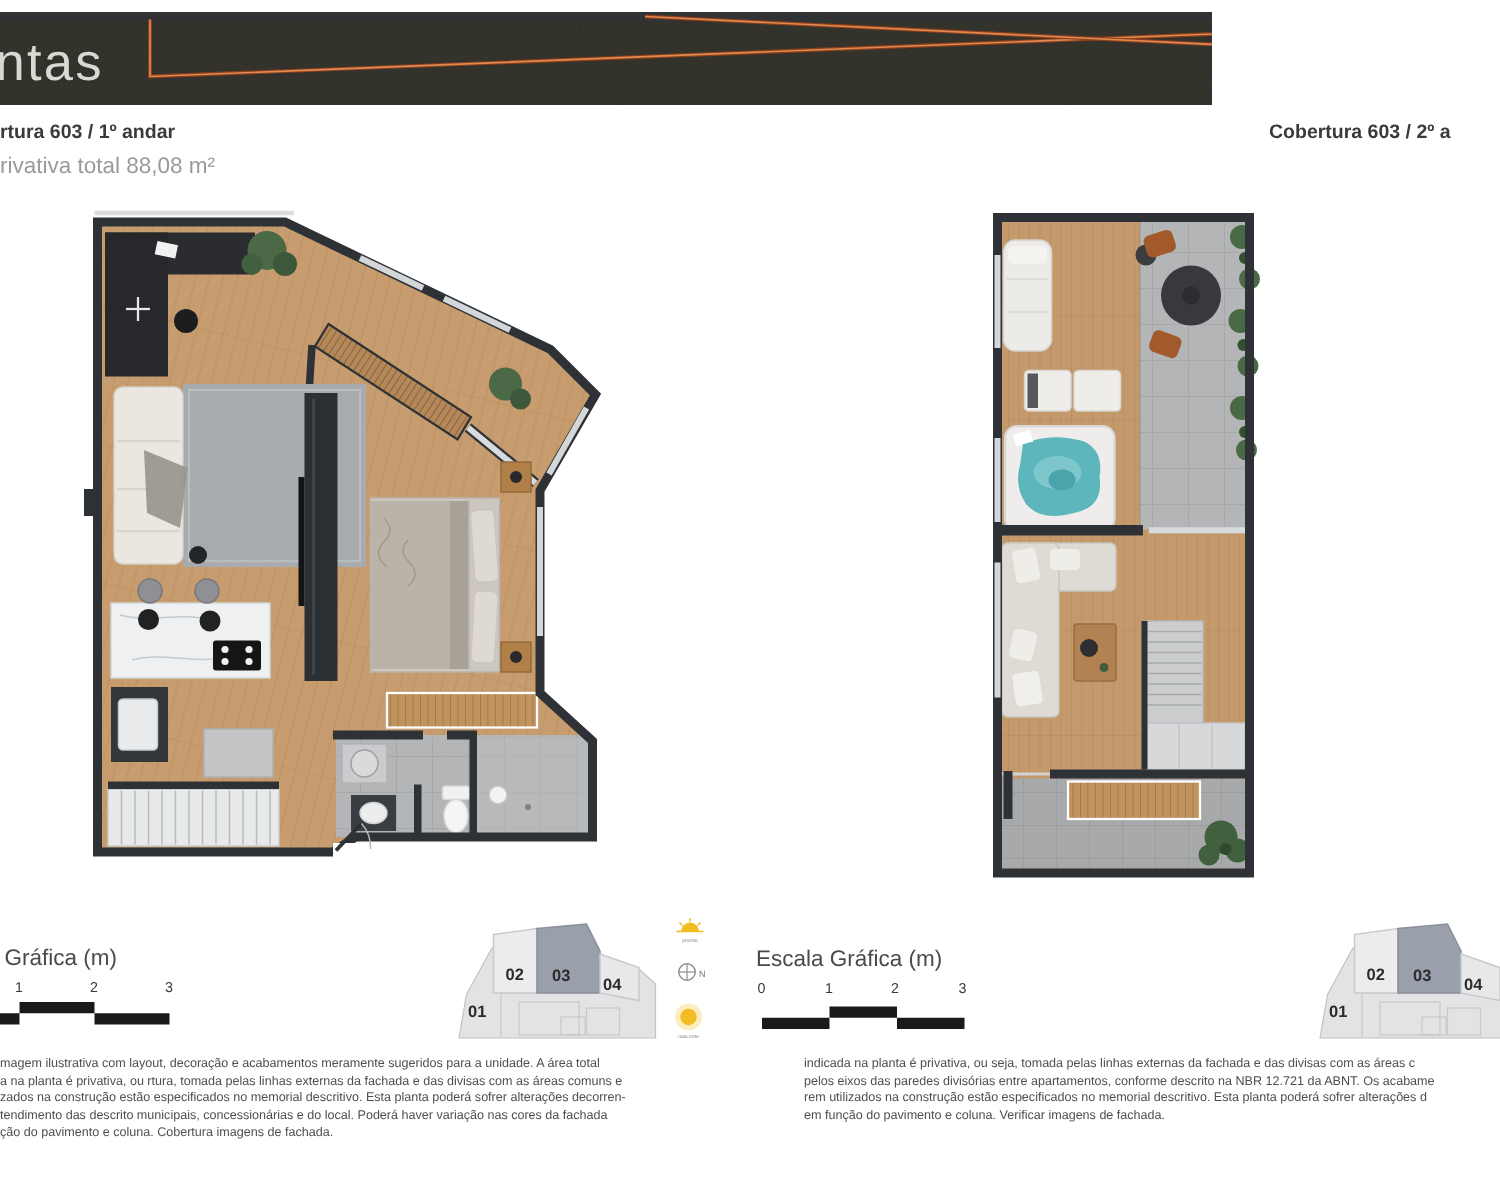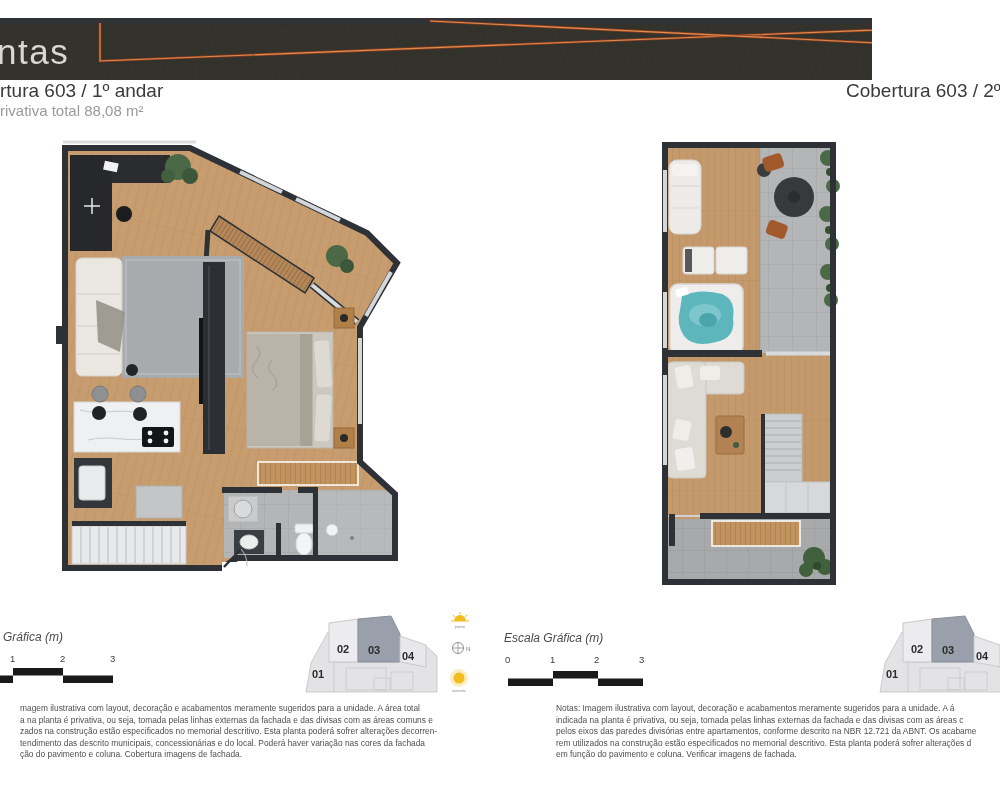--- a/index.html
+++ b/index.html
@@ -1,32 +1,32 @@
 <!DOCTYPE html>
 <html><head>
 <meta charset="utf-8">
 <style>
   html,body{margin:0;padding:0;background:#fff;}
   .page{position:relative;width:1000px;height:800px;background:#ffffff;overflow:hidden;
         font-family:"Liberation Sans",sans-serif;}
   .abs{position:absolute;}
   
-  .header{position:absolute;left:0;top:18px;width:872px;height:62px;overflow:hidden;}
+  .header{position:absolute;left:0;top:8px;width:808px;height:62px;overflow:hidden;}
   .brand{position:absolute;left:-3px;top:14px;font-size:35px;font-weight:400;color:#d9d9d4;
          letter-spacing:1.5px;}
   
-  .title{position:absolute;top:80px;font-size:19px;font-weight:normal;color:#3a3a3a;white-space:nowrap;}
+  .title{position:absolute;top:80px;font-size:13px;font-weight:bold;color:#3a3a3a;white-space:nowrap;}
   .subtitle{position:absolute;top:102px;left:0;font-size:15px;color:#9a9a9a;white-space:nowrap;}
   
-  .scale-label{position:absolute;font-size:12px;color:#4a4a4a;white-space:nowrap;font-style:italic;}
+  .scale-label{position:absolute;font-size:15px;color:#4a4a4a;white-space:nowrap;}
   .tick{position:absolute;font-size:9.5px;color:#3a3a3a;}
   
   .notes{position:absolute;top:703px;font-size:8.4px;line-height:11.6px;color:#4f4f4f;
          white-space:nowrap;overflow:hidden;}
-  .notes div{white-space:nowrap;padding-left:20px;}
+  .notes div{white-space:nowrap;}
   svg text{font-family:"Liberation Sans",sans-serif;}
 </style>
 </head>
 <body>
 
 <div class="page">
 
   <svg width="0" height="0" style="position:absolute" aria-hidden="true">
     <defs>
       <filter id="concreteNoise">
@@ -390,26 +390,25 @@
     <g font-size="11" font-weight="bold" fill="#2c2c2e">
       <text x="16" y="68">01</text>
       <text x="41" y="43">02</text>
       <text x="72" y="44">03</text>
       <text x="106" y="50">04</text>
     </g>
   </svg>
 
   <div class="notes" style="left:0;width:482px;">
     <div>magem ilustrativa com layout, decoração e acabamentos meramente sugeridos para a unidade. A área total</div>
-    <div>a na planta é privativa, ou seja, tomada pelas linhas externas da fachada e das divisas com as áreas comuns e</div>
+    <div>a na planta é privativa, ou rtura, tomada pelas linhas externas da fachada e das divisas com as áreas comuns e</div>
     <div>zados na construção estão especificados no memorial descritivo. Esta planta poderá sofrer alterações decorren-</div>
     <div>tendimento das descrito municipais, concessionárias e do local. Poderá haver variação nas cores da fachada</div>
     <div>ção do pavimento e coluna. Cobertura imagens de fachada.</div>
   </div>
   <div class="notes" style="left:536px;width:464px;">
-    <div>Notas: Imagem ilustrativa com layout, decoração e acabamentos meramente sugeridos para a unidade. A á</div>
     <div>indicada na planta é privativa, ou seja, tomada pelas linhas externas da fachada e das divisas com as áreas c</div>
     <div>pelos eixos das paredes divisórias entre apartamentos, conforme descrito na NBR 12.721 da ABNT. Os acabame</div>
     <div>rem utilizados na construção estão especificados no memorial descritivo. Esta planta poderá sofrer alterações d</div>
     <div>em função do pavimento e coluna. Verificar imagens de fachada.</div>
   </div>
 
 </div>
 
 </body></html>

